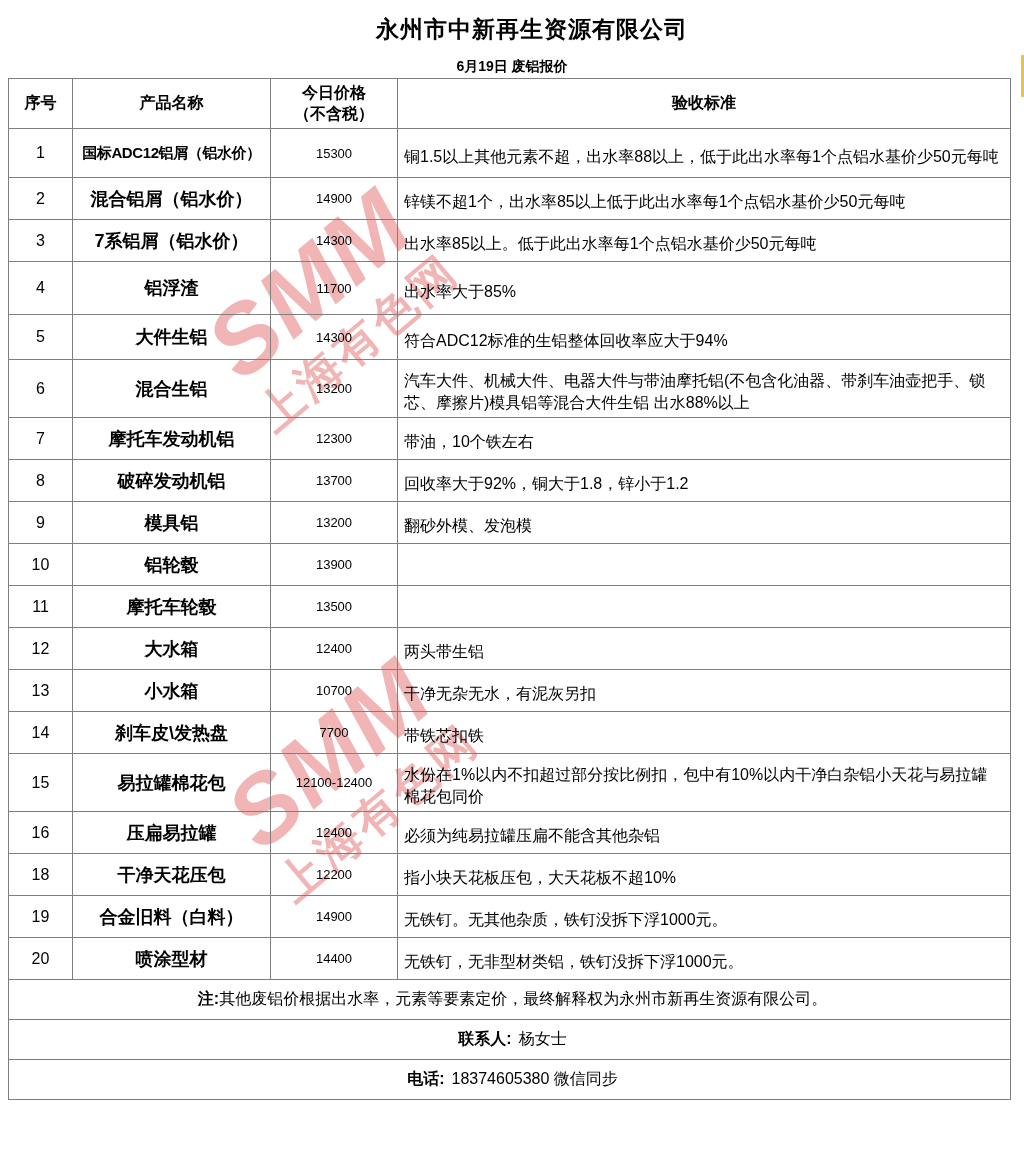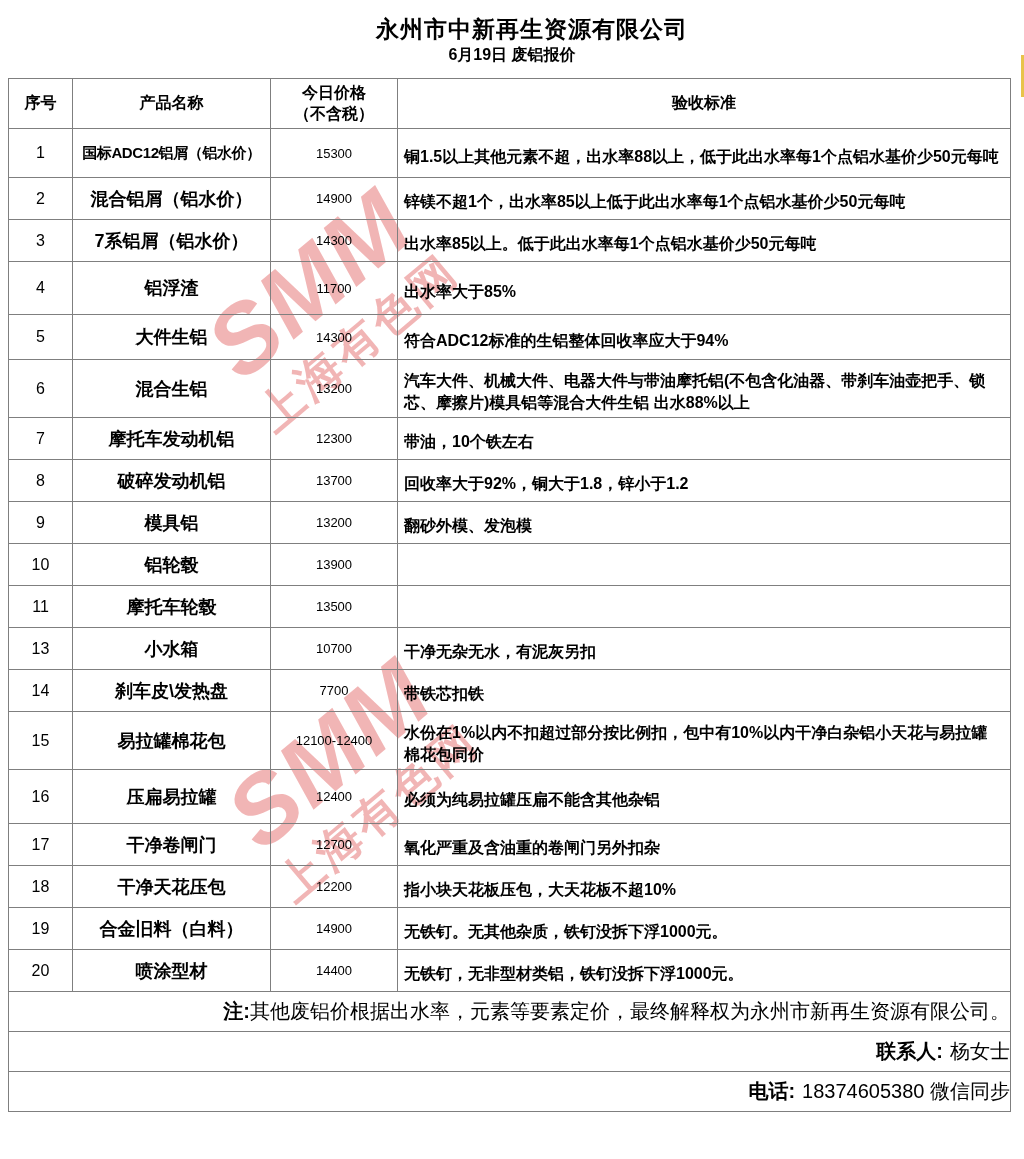--- a/index.html
+++ b/index.html
@@ -8,21 +8,21 @@
     background: #ffffff;
     font-family: "Liberation Sans", "DejaVu Sans", sans-serif;
     color: #000;
     overflow: hidden;
     position: relative;
   }
   .page { position: relative; width: 1024px; height: 1159px; }
 
   .title-wrap { position: absolute; top: 14px; left: 0; width: 1024px; text-align: center; z-index: 2; }
   .company-title { font-size: 23px; font-weight: bold; letter-spacing: 1px; padding-left: 40px; }
-  .report-subtitle { font-size: 16px; font-weight: bold; }
+  .report-subtitle { margin-top: 13px; font-size: 14px; font-weight: bold; }
 
   
   .wm {
     position: absolute;
     width: 420px;
     text-align: center;
     transform: rotate(-40deg);
     opacity: 0.45;
     z-index: 1;
     pointer-events: none;
@@ -60,24 +60,24 @@
   #rows-body tr:nth-child(1)  { height: 49px; }
   #rows-body tr:nth-child(4)  { height: 53px; }
   #rows-body tr:nth-child(5)  { height: 45px; }
   #rows-body tr:nth-child(6)  { height: 57px; }
   #rows-body tr:nth-child(15) { height: 54px; }
 
   .c-no    { text-align: center; font-size: 16px; }
   .c-name  { text-align: center; font-size: 18px; font-weight: bold; white-space: nowrap; overflow: hidden; }
   #rows-body tr:nth-child(1) .c-name { font-size: 15px; letter-spacing: -0.4px; }
   .c-price { text-align: center; font-size: 13px; }
-  .c-std   { text-align: left; font-size: 16px; line-height: 22px; padding: 10px 8px 3px 6px; font-weight: bold; }
+  .c-std   { text-align: left; font-size: 16px; line-height: 22px; padding: 10px 8px 3px 6px; }
 
   #footer-body tr { height: 40px; }
-  .f-cell { text-align: right; font-size: 20px; padding-left: 6px; }
+  .f-cell { text-align: center; font-size: 16px; padding-left: 6px; }
   .f-label { font-weight: bold; }
   .f-value { font-weight: normal; margin-left: 7px; margin-top: 32px; }
   .f-value-tight { font-weight: normal; }
 </style>
 </head>
 <body>
 
 <div class="page">
 
   <div class="title-wrap">
@@ -185,20 +185,26 @@
     <td class="c-std"></td>
   </tr>
 
   <tr>
     <td class="c-no">11</td>
     <td class="c-name">摩托车轮毂</td>
     <td class="c-price">13500</td>
     <td class="c-std"></td>
   </tr>
 
+  <tr>
+    <td class="c-no">12</td>
+    <td class="c-name">大水箱</td>
+    <td class="c-price">12400</td>
+    <td class="c-std">两头带生铝</td>
+  </tr>
 
   <tr>
     <td class="c-no">13</td>
     <td class="c-name">小水箱</td>
     <td class="c-price">10700</td>
     <td class="c-std">干净无杂无水，有泥灰另扣</td>
   </tr>
 
   <tr>
     <td class="c-no">14</td>
@@ -214,26 +220,20 @@
     <td class="c-std">水份在1%以内不扣超过部分按比例扣，包中有10%以内干净白杂铝小天花与易拉罐棉花包同价</td>
   </tr>
 
   <tr>
     <td class="c-no">16</td>
     <td class="c-name">压扁易拉罐</td>
     <td class="c-price">12400</td>
     <td class="c-std">必须为纯易拉罐压扁不能含其他杂铝</td>
   </tr>
 
-  <tr>
-    <td class="c-no">17</td>
-    <td class="c-name">干净卷闸门</td>
-    <td class="c-price">12700</td>
-    <td class="c-std">氧化严重及含油重的卷闸门另外扣杂</td>
-  </tr>
 
   <tr>
     <td class="c-no">18</td>
     <td class="c-name">干净天花压包</td>
     <td class="c-price">12200</td>
     <td class="c-std">指小块天花板压包，大天花板不超10%</td>
   </tr>
 
   <tr>
     <td class="c-no">19</td>

